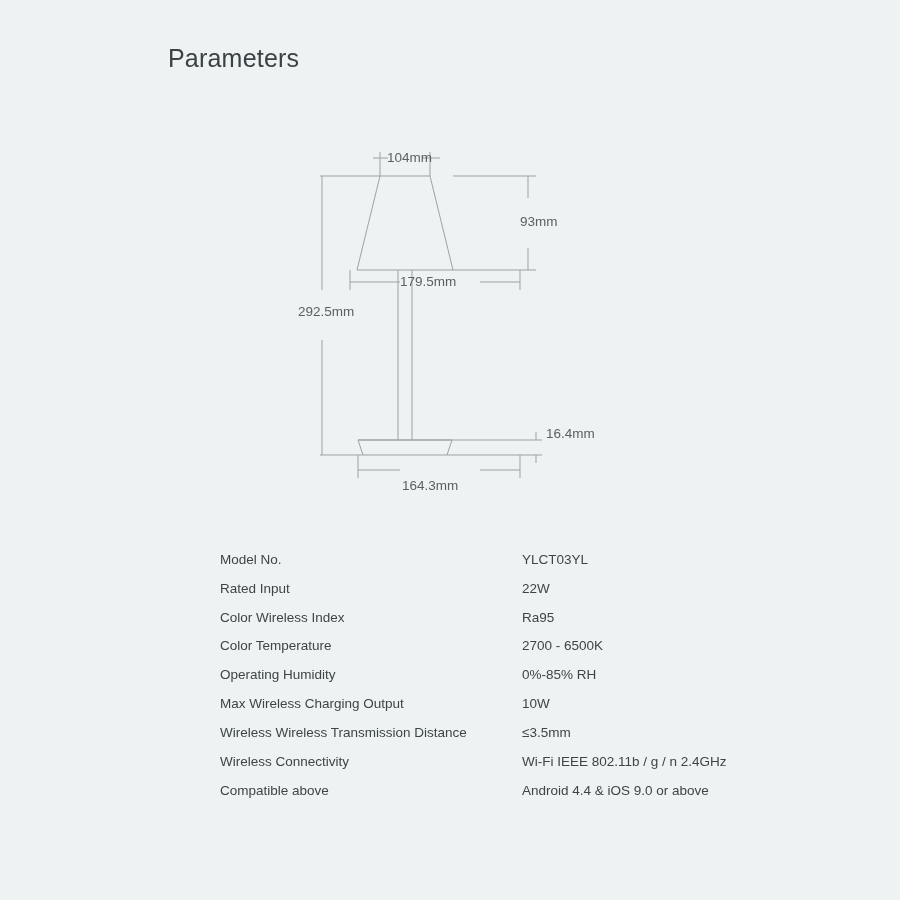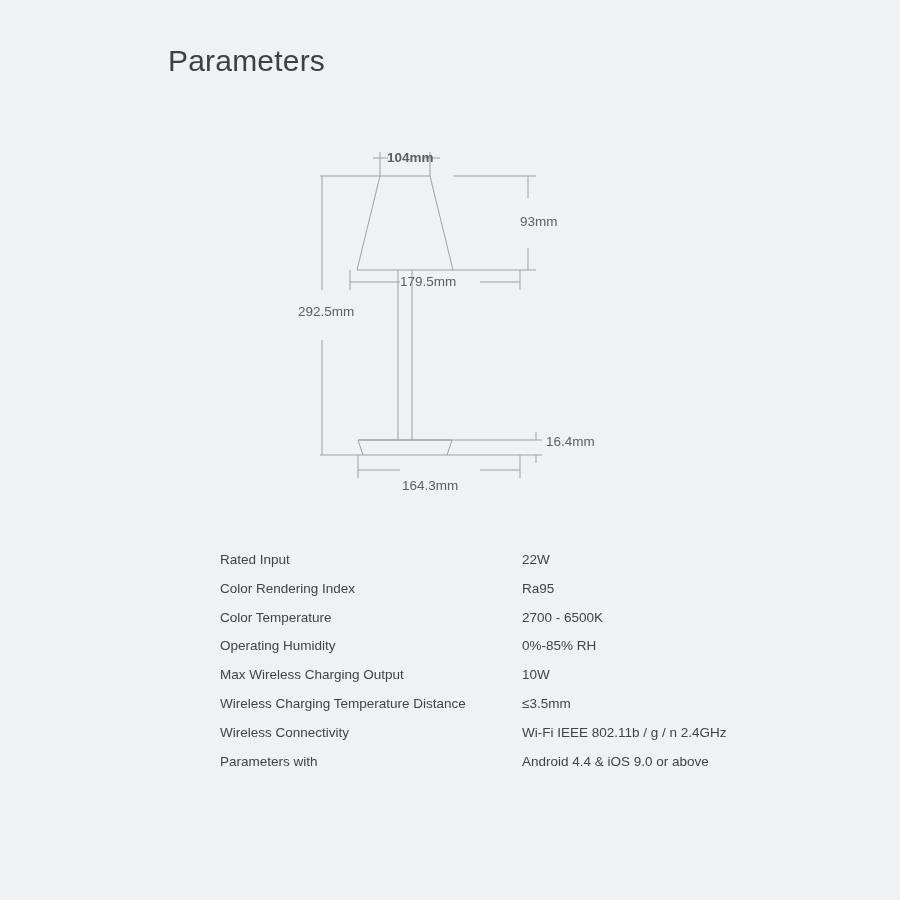--- a/index.html
+++ b/index.html
@@ -17,21 +17,21 @@
   }
   .page {
     position: relative;
     width: 900px;
     height: 900px;
   }
   .title {
     position: absolute;
     left: 168px;
     top: 44px;
-    font-size: 30px;
+    font-size: 25px;
     color: #3a4245;
     letter-spacing: 0.2px;
   }
   .diagram {
     position: absolute;
     left: 280px;
     top: 130px;
     width: 360px;
     height: 380px;
   }
@@ -111,63 +111,67 @@
         <path d="M 256 302 L 256 310"></path>
         <path d="M 256 325 L 256 333"></path>
 
         <path d="M 78 325 L 78 348"></path>
         <path d="M 240 325 L 240 348"></path>
         <path d="M 78 340 L 120 340"></path>
         <path d="M 200 340 L 240 340"></path>
       </g>
     </svg>
 
-    <div class="dim-label" style="left:107px; top:20px;font-weight:bold;">104mm</div>
+    <div class="dim-label" style="left:107px; top:20px;">104mm</div>
 
     <div class="dim-label" style="left:240px; top:84px;">93mm</div>
 
     <div class="dim-label" style="left:120px; top:144px;">179.5mm</div>
 
     <div class="dim-label" style="left:18px; top:174px;text-align:center;">292.5mm</div>
 
-    <div class="dim-label" style="left:266px; top:304px;">16.4mm</div>
+    <div class="dim-label" style="left:266px; top:296px;">16.4mm</div>
 
     <div class="dim-label" style="left:122px; top:348px;">164.3mm</div>
   </div>
 
   <table class="spec-table">
     <tbody>
       <tr>
+        <td class="k">Model No.</td>
+        <td class="v">YLCT03YL</td>
+      </tr>
+      <tr>
         <td class="k">Rated Input</td>
         <td class="v">22W</td>
       </tr>
       <tr>
-        <td class="k">Color Rendering Index</td>
+        <td class="k">Color Wireless Index</td>
         <td class="v">Ra95</td>
       </tr>
       <tr>
         <td class="k">Color Temperature</td>
         <td class="v">2700 - 6500K</td>
       </tr>
       <tr>
         <td class="k">Operating Humidity</td>
         <td class="v">0%-85% RH</td>
       </tr>
       <tr>
         <td class="k">Max Wireless Charging Output</td>
         <td class="v">10W</td>
       </tr>
       <tr>
-        <td class="k">Wireless Charging Temperature Distance</td>
+        <td class="k">Wireless Wireless Transmission Distance</td>
         <td class="v">≤3.5mm</td>
       </tr>
       <tr>
         <td class="k">Wireless Connectivity</td>
         <td class="v">Wi-Fi IEEE 802.11b / g / n 2.4GHz</td>
       </tr>
       <tr>
-        <td class="k">Parameters with</td>
+        <td class="k">Compatible above</td>
         <td class="v">Android 4.4 &amp; iOS 9.0 or above</td>
       </tr>
     </tbody>
   </table>
 
 </div>
 
 </body></html>

